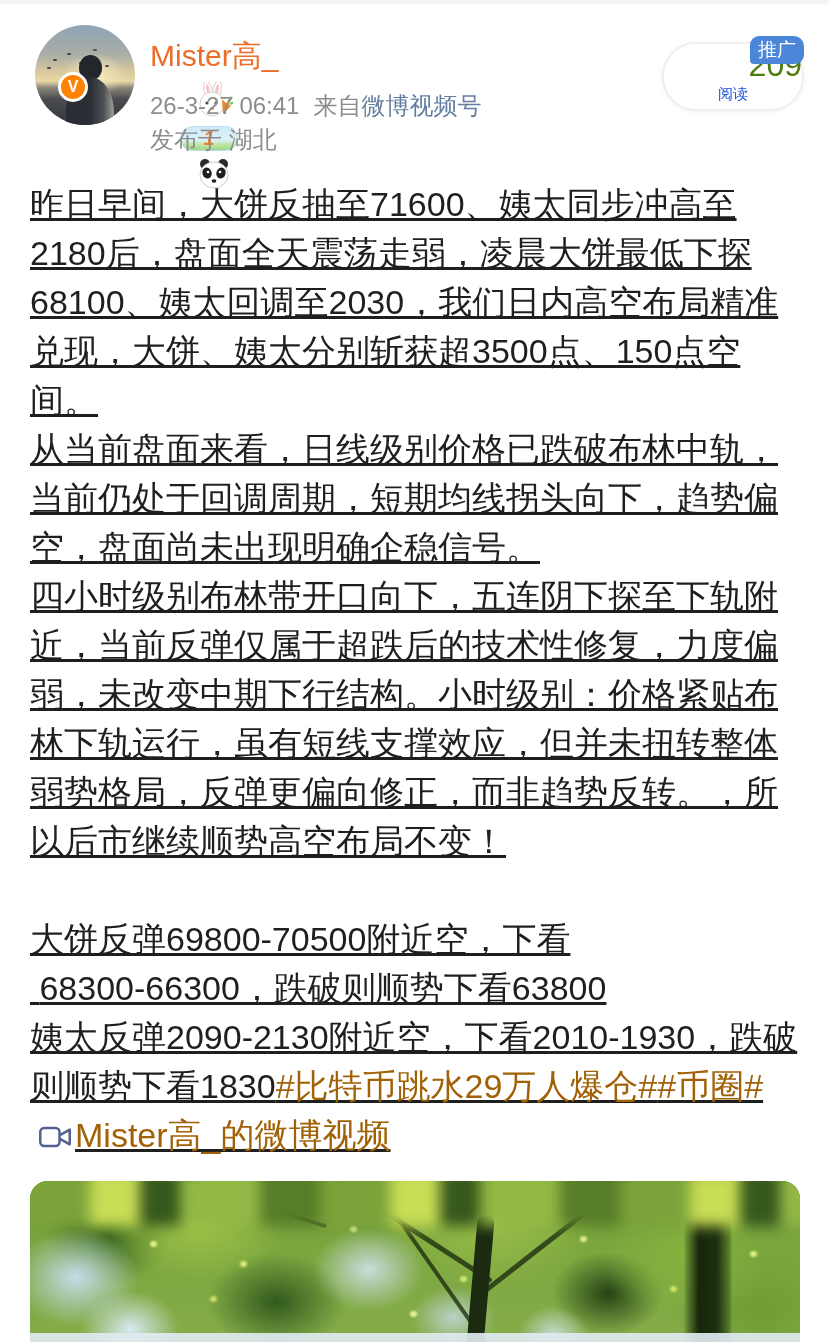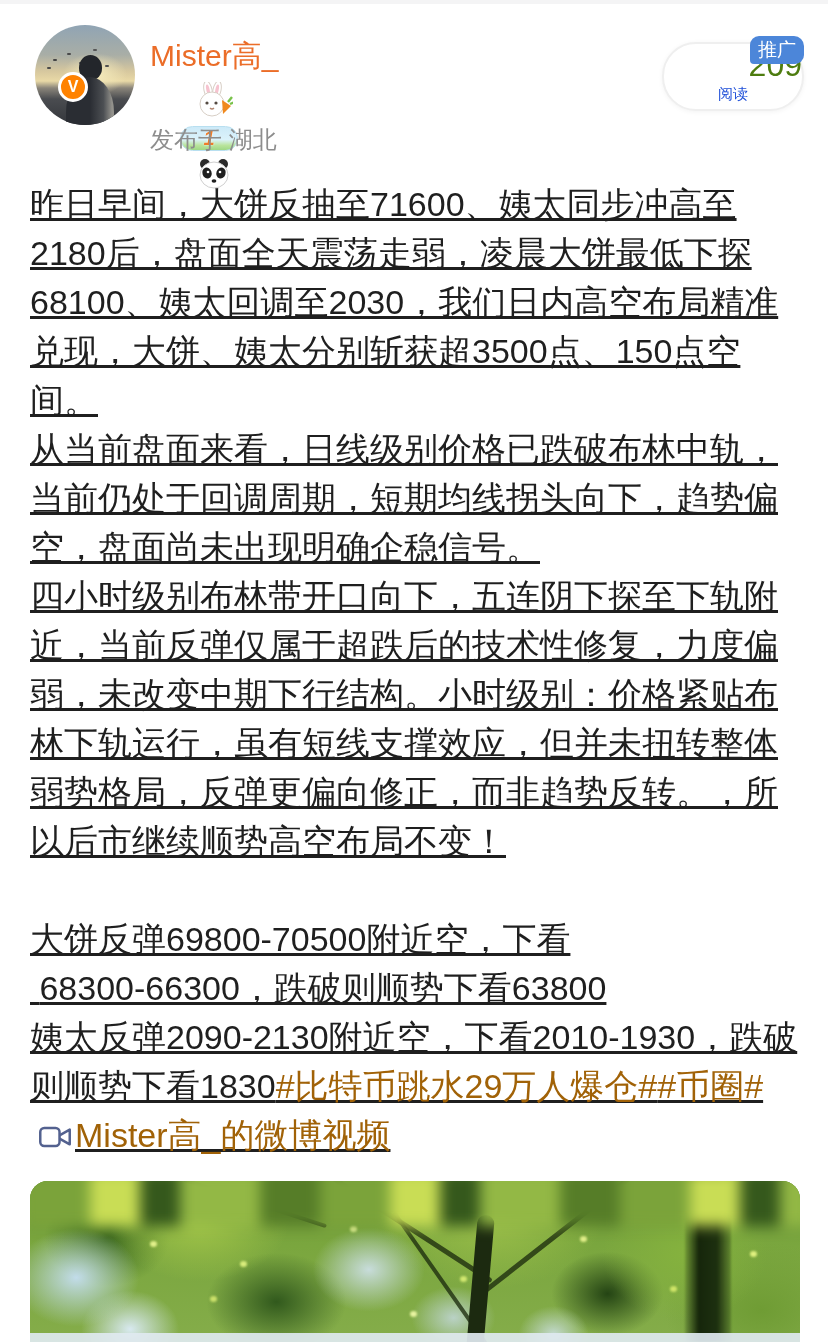--- a/index.html
+++ b/index.html
@@ -122,20 +122,21 @@
         <ellipse cx="17" cy="18" rx="14" ry="13" fill="#fff" stroke="#cfcfcf"></ellipse>
         <ellipse cx="10" cy="16" rx="4.6" ry="5.6" fill="#1f1f1f" transform="rotate(-18 10 16)"></ellipse>
         <ellipse cx="24" cy="16" rx="4.6" ry="5.6" fill="#1f1f1f" transform="rotate(18 24 16)"></ellipse>
         <circle cx="11" cy="15" r="1.3" fill="#fff"></circle>
         <circle cx="23" cy="15" r="1.3" fill="#fff"></circle>
         <ellipse cx="17" cy="24" rx="2.4" ry="1.7" fill="#1f1f1f"></ellipse>
       </svg>
     </span>
   </div>
 
+  <div class="meta-row"><span>26-3-27 06:41</span><span class="prefix">来自</span><a href="#">微博视频号</a></div>
   <div class="loc-row">发布于 湖北</div>
 
   <div class="reads-pill">
     <div class="reads-num">209</div>
     <div class="reads-label">阅读</div>
     <div class="promo">推广</div>
   </div>
 
   <div class="post-text"><span>昨日早间，大饼反抽至71600、姨太同步冲高至2180后，盘面全天震荡走弱，凌晨大饼最低下探68100、姨太回调至2030，我们日内高空布局精准兑现，大饼、姨太分别斩获超3500点、150点空间。
 从当前盘面来看，日线级别价格已跌破布林中轨，当前仍处于回调周期，短期均线拐头向下，趋势偏空，盘面尚未出现明确企稳信号。

